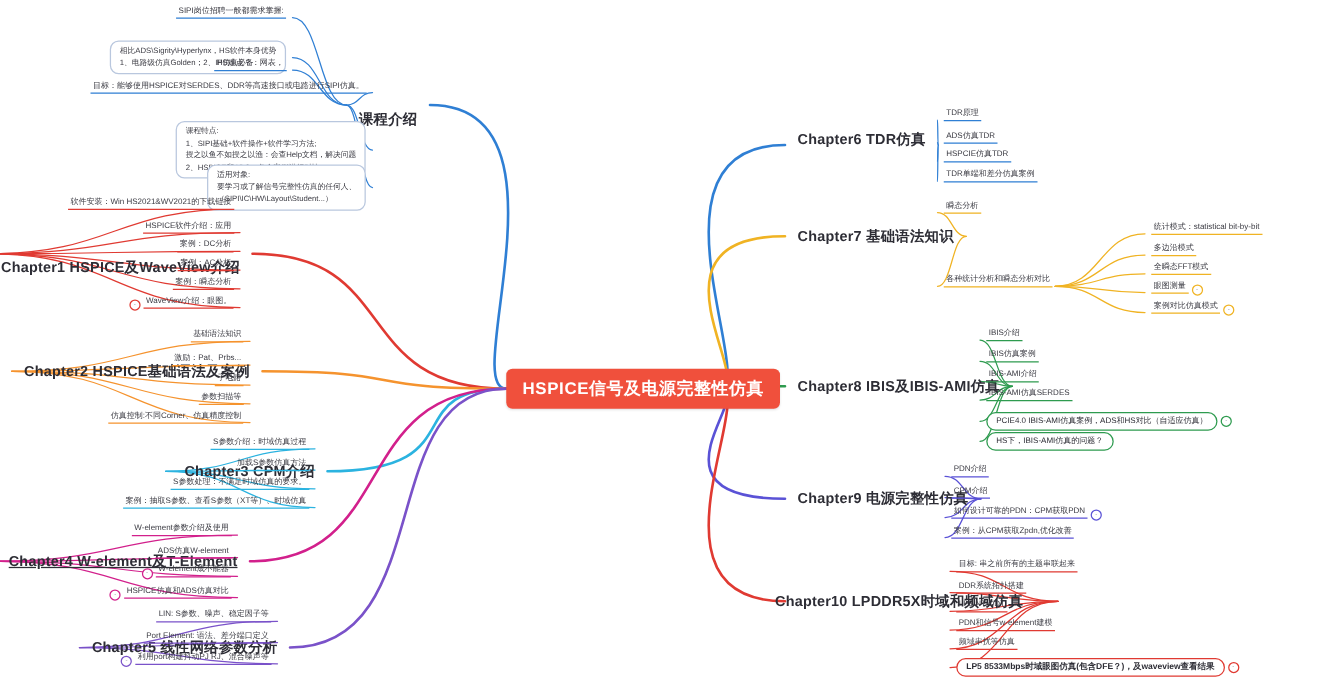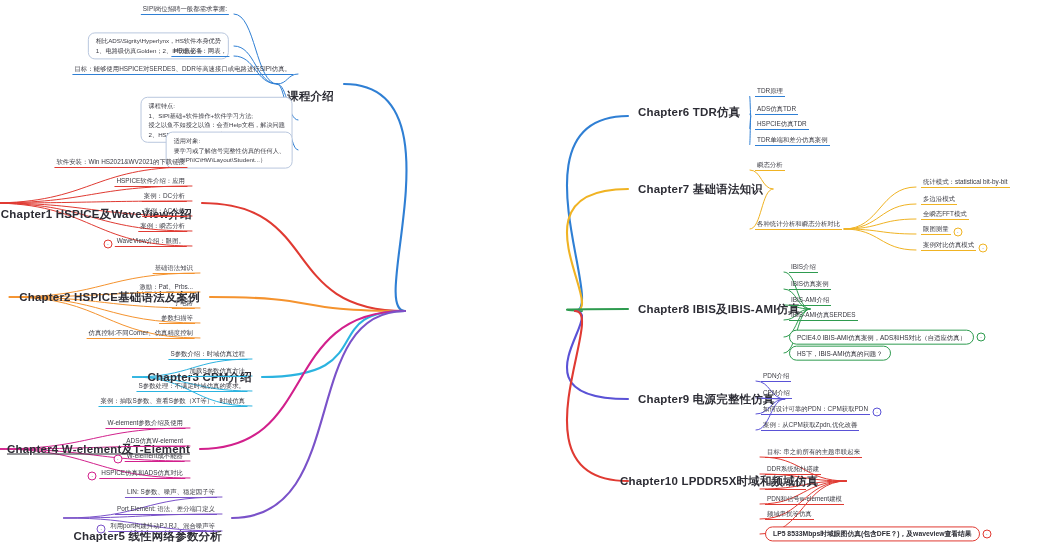--- a/index.html
+++ b/index.html
@@ -120,20 +120,21 @@
       <path d="M784.75,399 C770.375,399 770.375,414 756,414" stroke="#5a52d6" stroke-width="1" fill="none" stroke-linecap="round"></path>
       <path d="M784.75,399 C770.375,399 770.375,430 756,430" stroke="#5a52d6" stroke-width="1" fill="none" stroke-linecap="round"></path>
       <path d="M575,311 C607.86,311 508,481 628,481" stroke="#e03a32" stroke-width="2.1" fill="none" stroke-linecap="round"></path>
       <path d="M846.421875,481 C803.2109375,481 803.2109375,457 760,457" stroke="#e03a32" stroke-width="1" fill="none" stroke-linecap="round"></path>
       <path d="M846.421875,481 C803.2109375,481 803.2109375,474 760,474" stroke="#e03a32" stroke-width="1" fill="none" stroke-linecap="round"></path>
       <path d="M846.421875,481 C803.2109375,481 803.2109375,489 760,489" stroke="#e03a32" stroke-width="1" fill="none" stroke-linecap="round"></path>
       <path d="M846.421875,481 C803.2109375,481 803.2109375,504 760,504" stroke="#e03a32" stroke-width="1" fill="none" stroke-linecap="round"></path>
       <path d="M846.421875,481 C803.2109375,481 803.2109375,519 760,519" stroke="#e03a32" stroke-width="1" fill="none" stroke-linecap="round"></path>
       <path d="M846.421875,481 C803.2109375,481 803.2109375,534 760,534" stroke="#e03a32" stroke-width="1" fill="none" stroke-linecap="round"></path>
     </svg>
+  <div class="node central">HSPICE信号及电源完整性仿真</div>
   <div id="nodes">
       <div class="node lvl1 l" style="left: 334px; top: 84px; margin-top: 12px;">课程介绍</div>
       <div class="node leaf ul l" style="left: 229px; top: 15px; border-bottom-color: rgb(47, 127, 212);">SIPI岗位招聘一般都需求掌握:</div>
       <div class="node note l" style="left: 229px; top: 46px;">相比ADS\Sigrity\Hyperlynx，HS软件本身优势
 1、电路级仿真Golden；2、IP仿真必备</div>
       <div class="node leaf ul l" style="left: 229px; top: 57px; border-bottom-color: rgb(47, 127, 212);">HS难点？：网表，</div>
       <div class="node leaf ul l" style="left: 293px; top: 75px; border-bottom-color: rgb(47, 127, 212);">目标：能够使用HSPICE对SERDES、DDR等高速接口或电路进行SIPI仿真。</div>
       <div class="node note l" style="left: 293px; top: 120px;">课程特点:
 1、SIPI基础+软件操作+软件学习方法;
 授之以鱼不如授之以渔：会查Help文档，解决问题
@@ -160,21 +161,21 @@
       <div class="node leaf ul l" style="left: 247px; top: 377px; border-bottom-color: rgb(43, 179, 224);">加载S参数仿真方法</div>
       <div class="node leaf ul l" style="left: 247px; top: 392px; border-bottom-color: rgb(43, 179, 224);">S参数处理：不满足时域仿真的要求。</div>
       <div class="node leaf ul l" style="left: 247px; top: 407px; border-bottom-color: rgb(43, 179, 224);">案例：抽取S参数、查看S参数（XT等）、时域仿真</div>
       <div class="node lvl1 l" style="left: 190px; top: 449px; text-decoration: underline;">Chapter4 W-element及T-Element</div>
       <div class="node leaf ul l" style="left: 185px; top: 429px; border-bottom-color: rgb(210, 32, 140);">W-element参数介绍及使用</div>
       <div class="node leaf ul l" style="left: 185px; top: 447px; border-bottom-color: rgb(210, 32, 140);">ADS仿真W-element</div>
       <div class="node leaf ul l" style="left: 185px; top: 462px; border-bottom-color: rgb(210, 32, 140);">W-element成不能器</div>
       <div class="badge" style="left: 117.656px; top: 459px; border-color: rgb(210, 32, 140);">-</div>
       <div class="node leaf ul l" style="left: 185px; top: 479px; border-bottom-color: rgb(210, 32, 140);">HSPICE仿真和ADS仿真对比</div>
       <div class="badge" style="left: 92.3281px; top: 476px; border-color: rgb(210, 32, 140);">-</div>
-      <div class="node lvl1 l" style="left: 222px; top: 536px;">Chapter5 线性网络参数分析</div>
+      <div class="node lvl1 l" style="left: 222px; top: 518px;">Chapter5 线性网络参数分析</div>
       <div class="node leaf ul l" style="left: 217px; top: 498px; border-bottom-color: rgb(122, 82, 201);">LIN: S参数、噪声、稳定因子等</div>
       <div class="node leaf ul l" style="left: 217px; top: 515px; border-bottom-color: rgb(122, 82, 201);">Port Element: 语法、差分端口定义</div>
       <div class="node leaf ul l" style="left: 217px; top: 532px; border-bottom-color: rgb(122, 82, 201);">利用port构建抖动PJ RJ、混合噪声等</div>
       <div class="badge" style="left: 101.25px; top: 529px; border-color: rgb(122, 82, 201);">-</div>
       <div class="node lvl1 r" style="left: 638px; top: 112px;">Chapter6 TDR仿真</div>
       <div class="node leaf ul r" style="left: 755px; top: 97px; border-bottom-color: rgb(47, 127, 212);">TDR原理</div>
       <div class="node leaf ul r" style="left: 755px; top: 115px; border-bottom-color: rgb(47, 127, 212);">ADS仿真TDR</div>
       <div class="node leaf ul r" style="left: 755px; top: 130px; border-bottom-color: rgb(47, 127, 212);">HSPCIE仿真TDR</div>
       <div class="node leaf ul r" style="left: 755px; top: 146px; border-bottom-color: rgb(47, 127, 212);">TDR单端和差分仿真案例</div>
       <div class="node lvl1 r" style="left: 638px; top: 189px;">Chapter7 基础语法知识</div>

